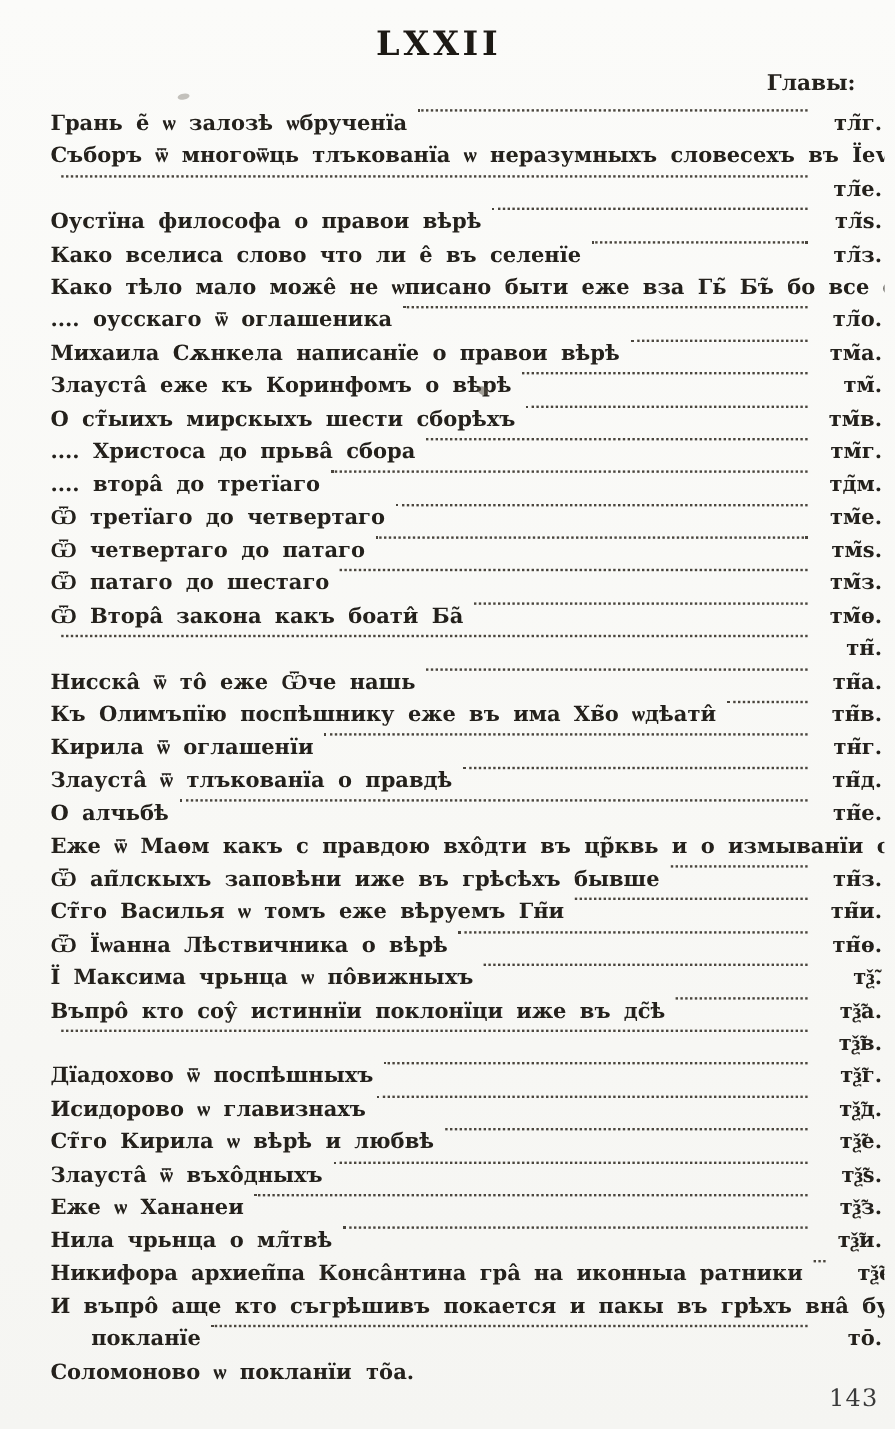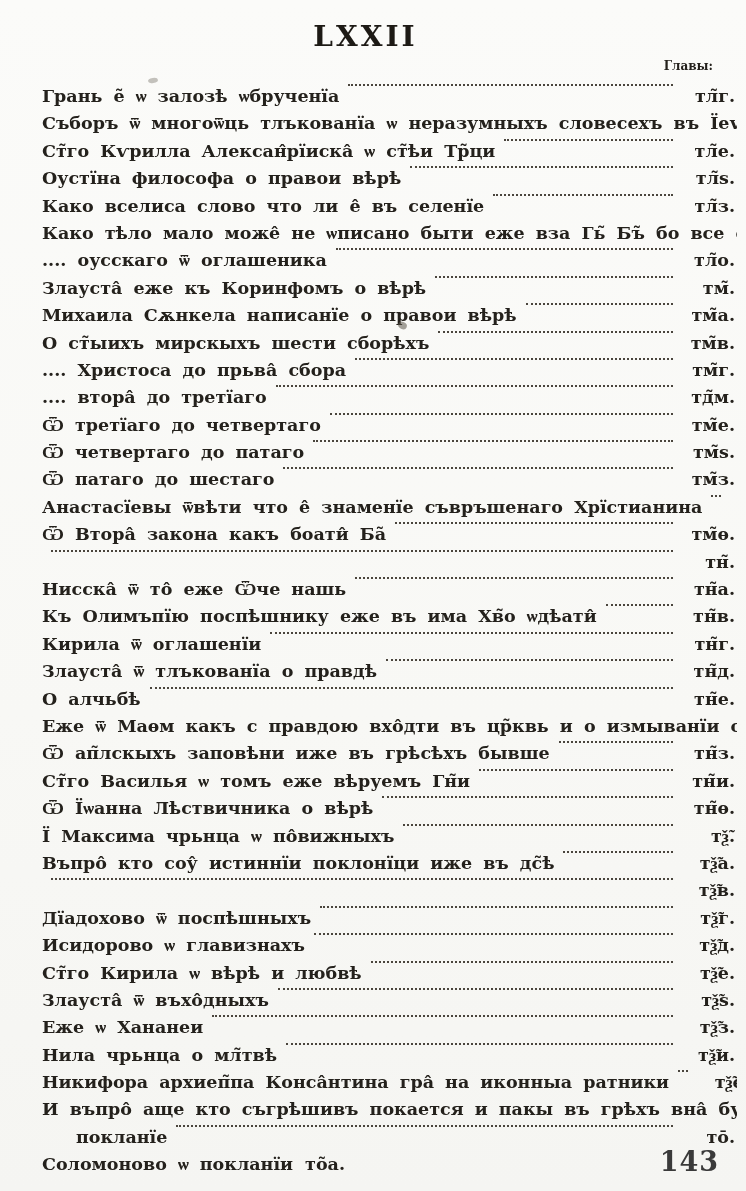--- a/index.html
+++ b/index.html
@@ -22,21 +22,21 @@
     transform:translateX(-24px);
     font-size:28px;
     font-weight:bold;
     letter-spacing:3px;
     margin:8px 0 2px 0;
     color:#1d1a15;
   }
   .column-label{
     text-align:right;
     font-weight:bold;
-    font-size:12px;
+    font-size:18px;
     padding-right:24px;
     margin:6px 0 10px 0;
   }
   .entries{
     font-size:17.5px;
     font-weight:bold;
     word-spacing:5px;
   }
   .row{
     display:flex;
@@ -56,24 +56,24 @@
     height:1px;
   }
   .num{
     flex:0 0 auto;
     min-width:52px;
     text-align:right;
     padding-right:2px;
   }
   .page-number{
     position:absolute;
-    right:27px;
+    right:14px;
     bottom:14px;
-    font-size:27px;
-    font-weight:bold;
+    font-size:20px;
+    font-weight:normal;
     color:#3a3a3a;
     letter-spacing:1px;
   }
   .speck{
     position:absolute;
     background:#5b554b;
     border-radius:50%;
     opacity:.55;
   }
   .speck.s1{left:398px;top:322px;width:9px;height:7px;transform:rotate(25deg);}
@@ -89,21 +89,20 @@
   <div class="entries" id="entries">
       <div class="row">
         <span class="text">Грань е̃ ѡ залозѣ ѡбрученїа</span>
         <span class="leader"></span>
         <span class="num">тл̃г.</span>
       </div>
       <div class="row">
         <span class="text">Съборъ ѿ многоѿць тлъкованїа ѡ неразумныхъ словесехъ въ Їеѵл̃їи и</span>
       </div>
       <div class="row">
-        <span class="text">Ст̃го Кѵрилла Алексан̂рїиска̂ ѡ ст̃ѣи Тр̃ци</span>
         <span class="leader"></span>
         <span class="num">тл̃е.</span>
       </div>
       <div class="row">
         <span class="text">Оустїна философа о правои вѣрѣ</span>
         <span class="leader"></span>
         <span class="num">тл̃ѕ.</span>
       </div>
       <div class="row">
         <span class="text">Како вселиса слово что ли е̂ въ селенїе</span>
@@ -112,30 +111,30 @@
       </div>
       <div class="row">
         <span class="text">Како тѣло мало може̂ не ѡписано быти еже вза Гь̃ Бъ̃ бо все сде есть</span>
       </div>
       <div class="row">
         <span class="text">.... оусскаго ѿ оглашеника</span>
         <span class="leader"></span>
         <span class="num">тл̃о.</span>
       </div>
       <div class="row">
+        <span class="text">Михаила Сѫнкела написанїе о правои вѣрѣ</span>
+        <span class="leader"></span>
+        <span class="num">тм̃а.</span>
+      </div>
+      <div class="row">
         <span class="text">Злауста̂ еже къ Коринфомъ о вѣрѣ</span>
         <span class="leader"></span>
         <span class="num">тм̃.</span>
       </div>
       <div class="row">
-        <span class="text">Михаила Сѫнкела написанїе о правои вѣрѣ</span>
-        <span class="leader"></span>
-        <span class="num">тм̃а.</span>
-      </div>
-      <div class="row">
         <span class="text">О ст̃ыихъ мирскыхъ шести сборѣхъ</span>
         <span class="leader"></span>
         <span class="num">тм̃в.</span>
       </div>
       <div class="row">
         <span class="text">.... Христоса до прьва̂ сбора</span>
         <span class="leader"></span>
         <span class="num">тм̃г.</span>
       </div>
       <div class="row">
@@ -150,25 +149,20 @@
       </div>
       <div class="row">
         <span class="text">Ѿ четвертаго до патаго</span>
         <span class="leader"></span>
         <span class="num">тм̃ѕ.</span>
       </div>
       <div class="row">
         <span class="text">Ѿ патаго до шестаго</span>
         <span class="leader"></span>
         <span class="num">тм̃з.</span>
-      </div>
-      <div class="row">
-        <span class="text">Анастасїевы ѿвѣти что е̂ знаменїе съвръшенаго Хрїстианина</span>
-        <span class="leader"></span>
-        <span class="num">тм̃и.</span>
       </div>
       <div class="row">
         <span class="text">Ѿ Втора̂ закона какъ боати̂ Ба̃</span>
         <span class="leader"></span>
         <span class="num">тм̃ѳ.</span>
       </div>
       <div class="row">
         <span class="leader"></span>
         <span class="num">тн̃.</span>
       </div>

